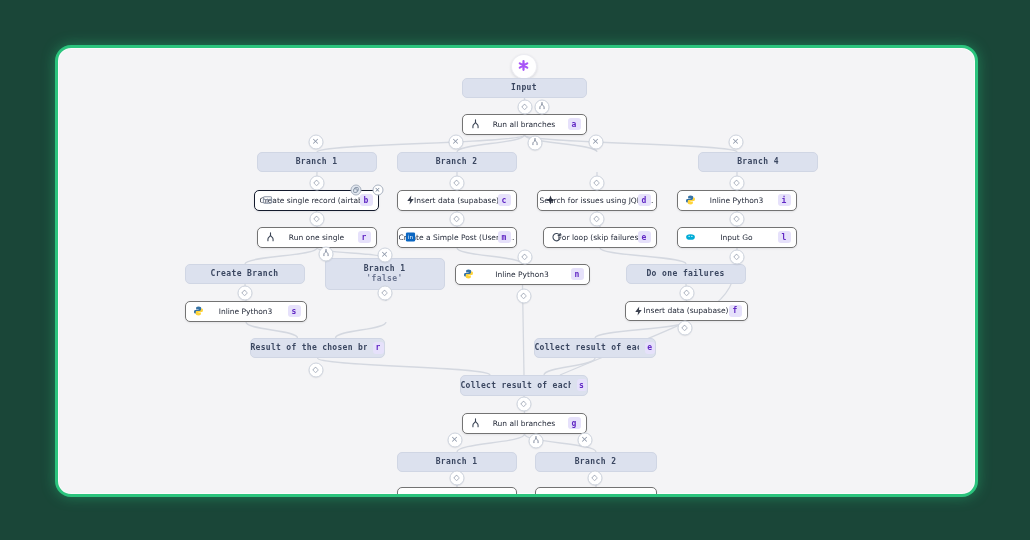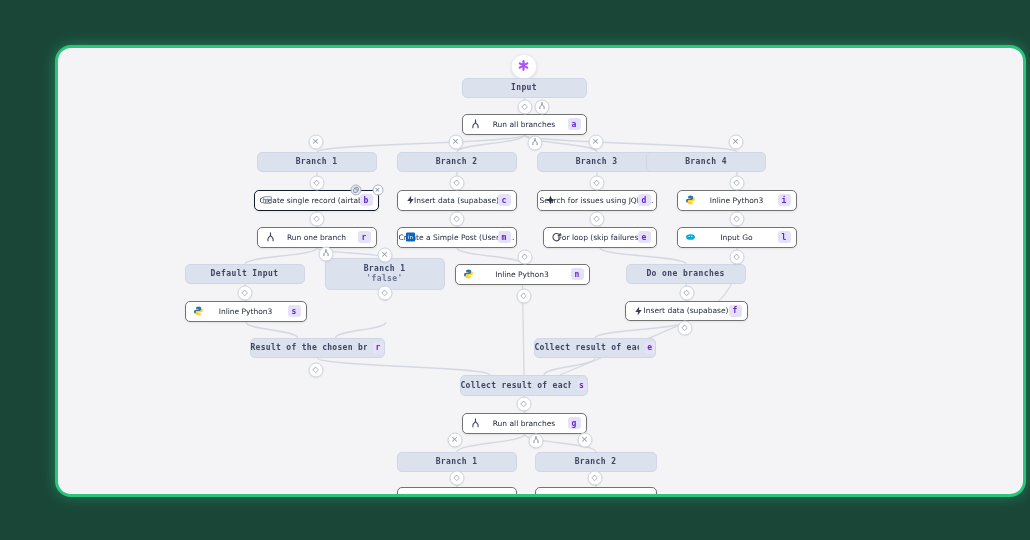--- a/index.html
+++ b/index.html
@@ -9,21 +9,20 @@
       radial-gradient(circle at 20% 30%, rgba(255,255,255,.03) 0 1px, transparent 2px),
       radial-gradient(circle at 70% 60%, rgba(0,0,0,.12) 0 1px, transparent 2px),
       #1a4638;
     font-family:"DejaVu Sans", sans-serif;
   }
   .frame{
     position:absolute;left:55px;top:45px;width:917px;height:446px;
     background:#f4f4f6;border:3.5px solid #2bc47d;border-radius:16px;
     box-shadow:0 0 14px rgba(43,196,125,.45), inset 0 0 0 1px rgba(255,255,255,.6);
     overflow:hidden;
-    padding-left:48px;
   }
   .canvas{position:absolute;inset:0;border-radius:12px;overflow:hidden;}
   svg.edges{position:absolute;left:0;top:0;pointer-events:none;}
   .node{
     position:absolute;box-sizing:border-box;display:flex;align-items:center;justify-content:center;
     border-radius:5px;white-space:nowrap;overflow:hidden;
   }
   .node .lbl{overflow:hidden;text-overflow:clip;}
   .header{
     background:#dce1ee;border:1px solid #d0d6e4;color:#3a4660;
@@ -132,24 +131,21 @@
         </span>
         <span class="lbl">Run all branches</span>
         <span class="badge">a</span>
       </div>
       <div class="node header" style="left: 198.5px; top: 103.5px; width: 120px; height: 20px;">
         <span class="lbl">Branch 1</span>
       </div>
       <div class="node header" style="left: 338.5px; top: 103.5px; width: 120px; height: 20px;">
         <span class="lbl">Branch 2</span>
       </div>
-      <div class="node header" style="left: 478.5px; top: 103.5px; width: 120px; height: 20px;">
-        <span class="lbl">Branch 3</span>
-      </div>
-      <div class="node header" style="left: 588px; top: 103.5px; width: 120px; height: 20px;">
+      <div class="node header" style="left: 640px; top: 103.5px; width: 120px; height: 20px;">
         <span class="lbl">Branch 4</span>
       </div>
       <div class="node action sel" style="left: 195.5px; top: 141.5px; width: 125px; height: 21px;">
         <span class="icon">
           <svg viewBox="0 0 12 12">
             <rect x="1.5" y="2.5" width="9" height="7" rx="1.2" fill="none" stroke="#8a94a4" stroke-width="1.1"></rect>
             <path d="M1.5 5.5h9M5.7 5.5v4" stroke="#8a94a4" stroke-width="1" fill="none"></path>
           </svg>
         </span>
         <span class="lbl">Create single record (airtable)</span>
@@ -191,21 +187,21 @@
         </span>
         <span class="lbl">Inline Python3</span>
         <span class="badge">i</span>
       </div>
       <div class="node action" style="left: 198.5px; top: 178.5px; width: 120px; height: 21px;">
         <span class="icon">
           <svg viewBox="0 0 12 12">
             <path d="M6 1.5v2.2c0 2-2.8 2.2-2.8 4.4v2M6 3.7c0 2 2.8 2.2 2.8 4.4v2" fill="none" stroke="#3a4354" stroke-width="1.2" stroke-linecap="round"></path>
           </svg>
         </span>
-        <span class="lbl">Run one branch</span>
+        <span class="lbl">Run one single</span>
         <span class="badge">r</span>
       </div>
       <div class="node action" style="left: 338.5px; top: 178.5px; width: 120px; height: 21px;">
         <span class="icon">
           <svg viewBox="0 0 12 12">
             <rect x="1" y="1" width="10" height="10" rx="1.5" fill="#0a66c2"></rect>
             <text x="6" y="8.4" font-size="6" fill="#fff" text-anchor="middle" font-family="DejaVu Sans">in</text>
           </svg>
         </span>
         <span class="lbl">Create a Simple Post (User) (...</span>
@@ -226,38 +222,38 @@
           <svg viewBox="0 0 12 12">
             <ellipse cx="6" cy="6" rx="4.8" ry="3.1" fill="#00acd7"></ellipse>
             <circle cx="4.5" cy="5.3" r=".75" fill="#fff"></circle>
             <circle cx="7.5" cy="5.3" r=".75" fill="#fff"></circle>
           </svg>
         </span>
         <span class="lbl">Input Go</span>
         <span class="badge">l</span>
       </div>
       <div class="node header" style="left: 126.5px; top: 215.5px; width: 120px; height: 20px;">
-        <span class="lbl">Default Input</span>
+        <span class="lbl">Create Branch</span>
       </div>
       <div class="node header" style="left: 266.5px; top: 209.5px; width: 120px; height: 32px;">
         <span class="lbl">Branch 1</span>
         <span class="sub">'false'</span>
       </div>
       <div class="node action" style="left: 396.5px; top: 215.5px; width: 135px; height: 21px;">
         <span class="icon">
           <svg viewBox="0 0 12 12">
             <path d="M6 1.2c-2.2 0-2.6 1-2.6 1.9v1.2h2.7v.6H2.3c-1 0-1.2 1.6-1.2 2.3 0 .8.3 1.6 1.1 1.6h1V7.6c0-.9.8-1.6 1.7-1.6h2.8c.8 0 1.3-.6 1.3-1.4V3.1C9 2 8 1.2 6 1.2z" fill="#3572a5"></path>
             <path d="M6 10.8c2.2 0 2.6-1 2.6-1.9V7.7H5.9v-.6h3.8c1 0 1.2-1.6 1.2-2.3 0-.8-.3-1.6-1.1-1.6h-1v1.2c0 .9-.8 1.6-1.7 1.6H4.3c-.8 0-1.3.6-1.3 1.4v1.5c0 1.1 1 1.9 3 1.9z" fill="#ffd43b"></path>
           </svg>
         </span>
         <span class="lbl">Inline Python3</span>
         <span class="badge">n</span>
       </div>
       <div class="node header" style="left: 567.5px; top: 215.5px; width: 120px; height: 20px;">
-        <span class="lbl">Do one branches</span>
+        <span class="lbl">Do one failures</span>
       </div>
       <div class="node action" style="left: 126.5px; top: 252.5px; width: 122px; height: 21px;">
         <span class="icon">
           <svg viewBox="0 0 12 12">
             <path d="M6 1.2c-2.2 0-2.6 1-2.6 1.9v1.2h2.7v.6H2.3c-1 0-1.2 1.6-1.2 2.3 0 .8.3 1.6 1.1 1.6h1V7.6c0-.9.8-1.6 1.7-1.6h2.8c.8 0 1.3-.6 1.3-1.4V3.1C9 2 8 1.2 6 1.2z" fill="#3572a5"></path>
             <path d="M6 10.8c2.2 0 2.6-1 2.6-1.9V7.7H5.9v-.6h3.8c1 0 1.2-1.6 1.2-2.3 0-.8-.3-1.6-1.1-1.6h-1v1.2c0 .9-.8 1.6-1.7 1.6H4.3c-.8 0-1.3.6-1.3 1.4v1.5c0 1.1 1 1.9 3 1.9z" fill="#ffd43b"></path>
           </svg>
         </span>
         <span class="lbl">Inline Python3</span>
         <span class="badge">s</span>

